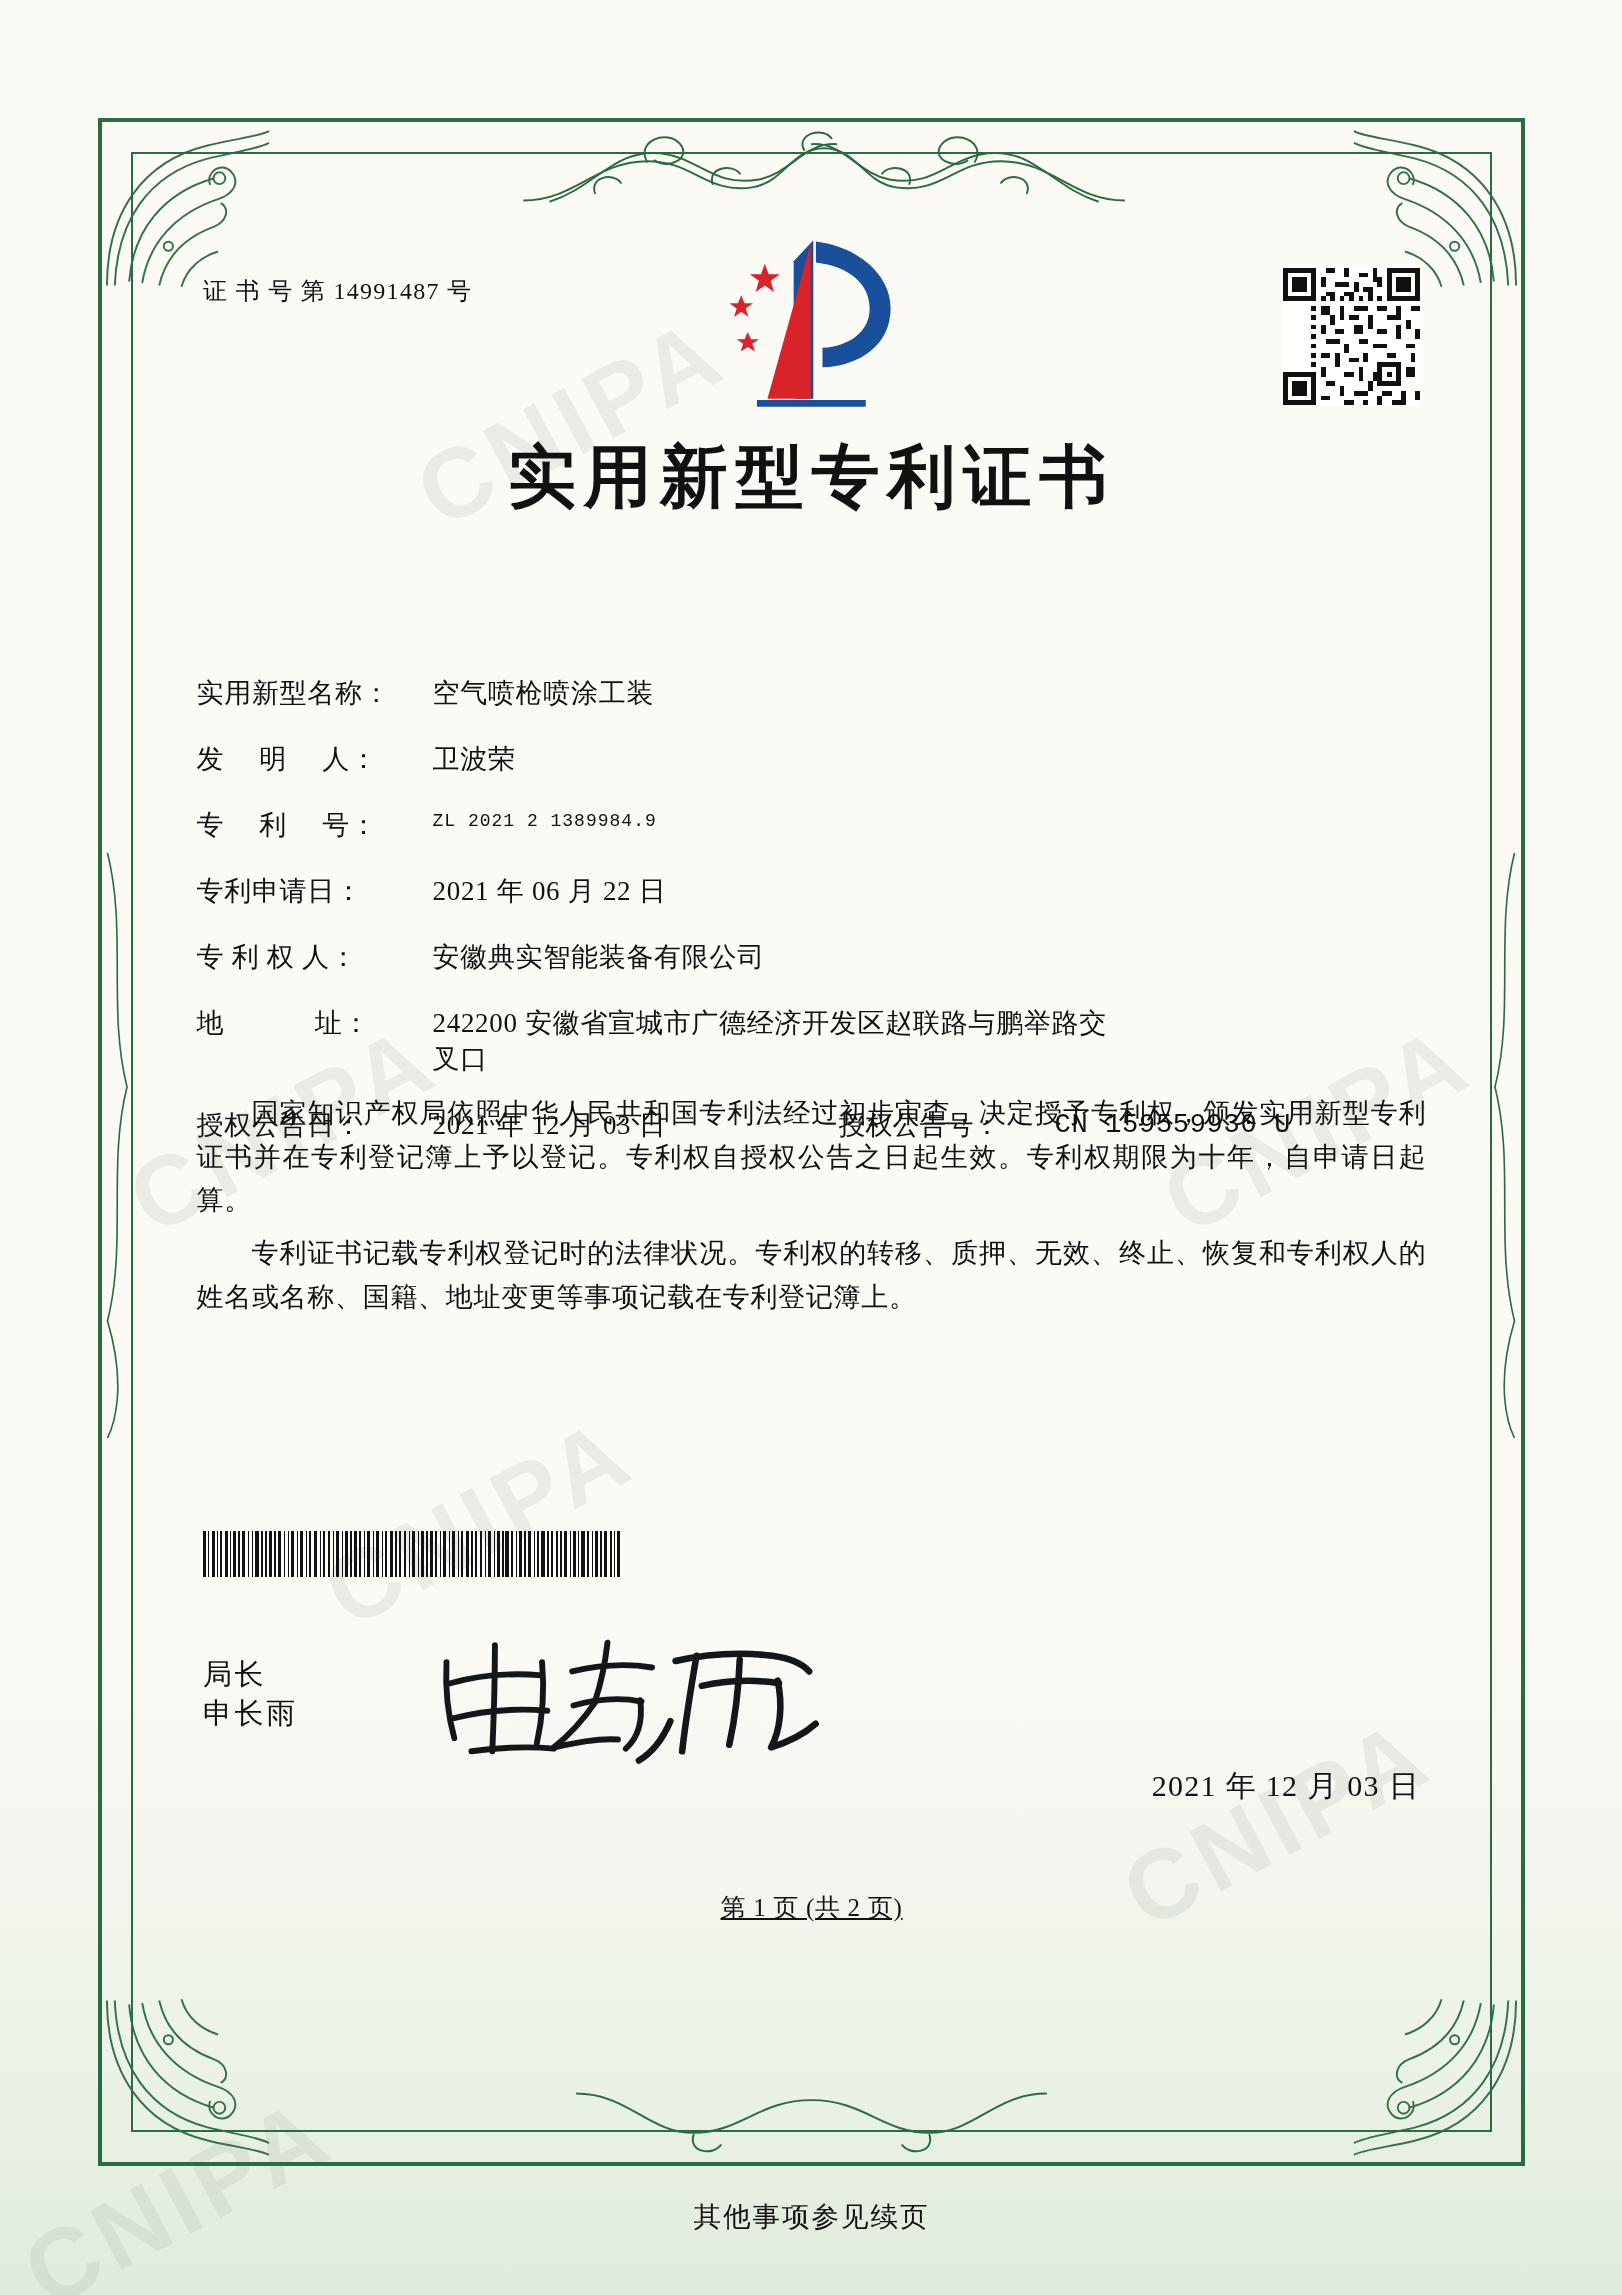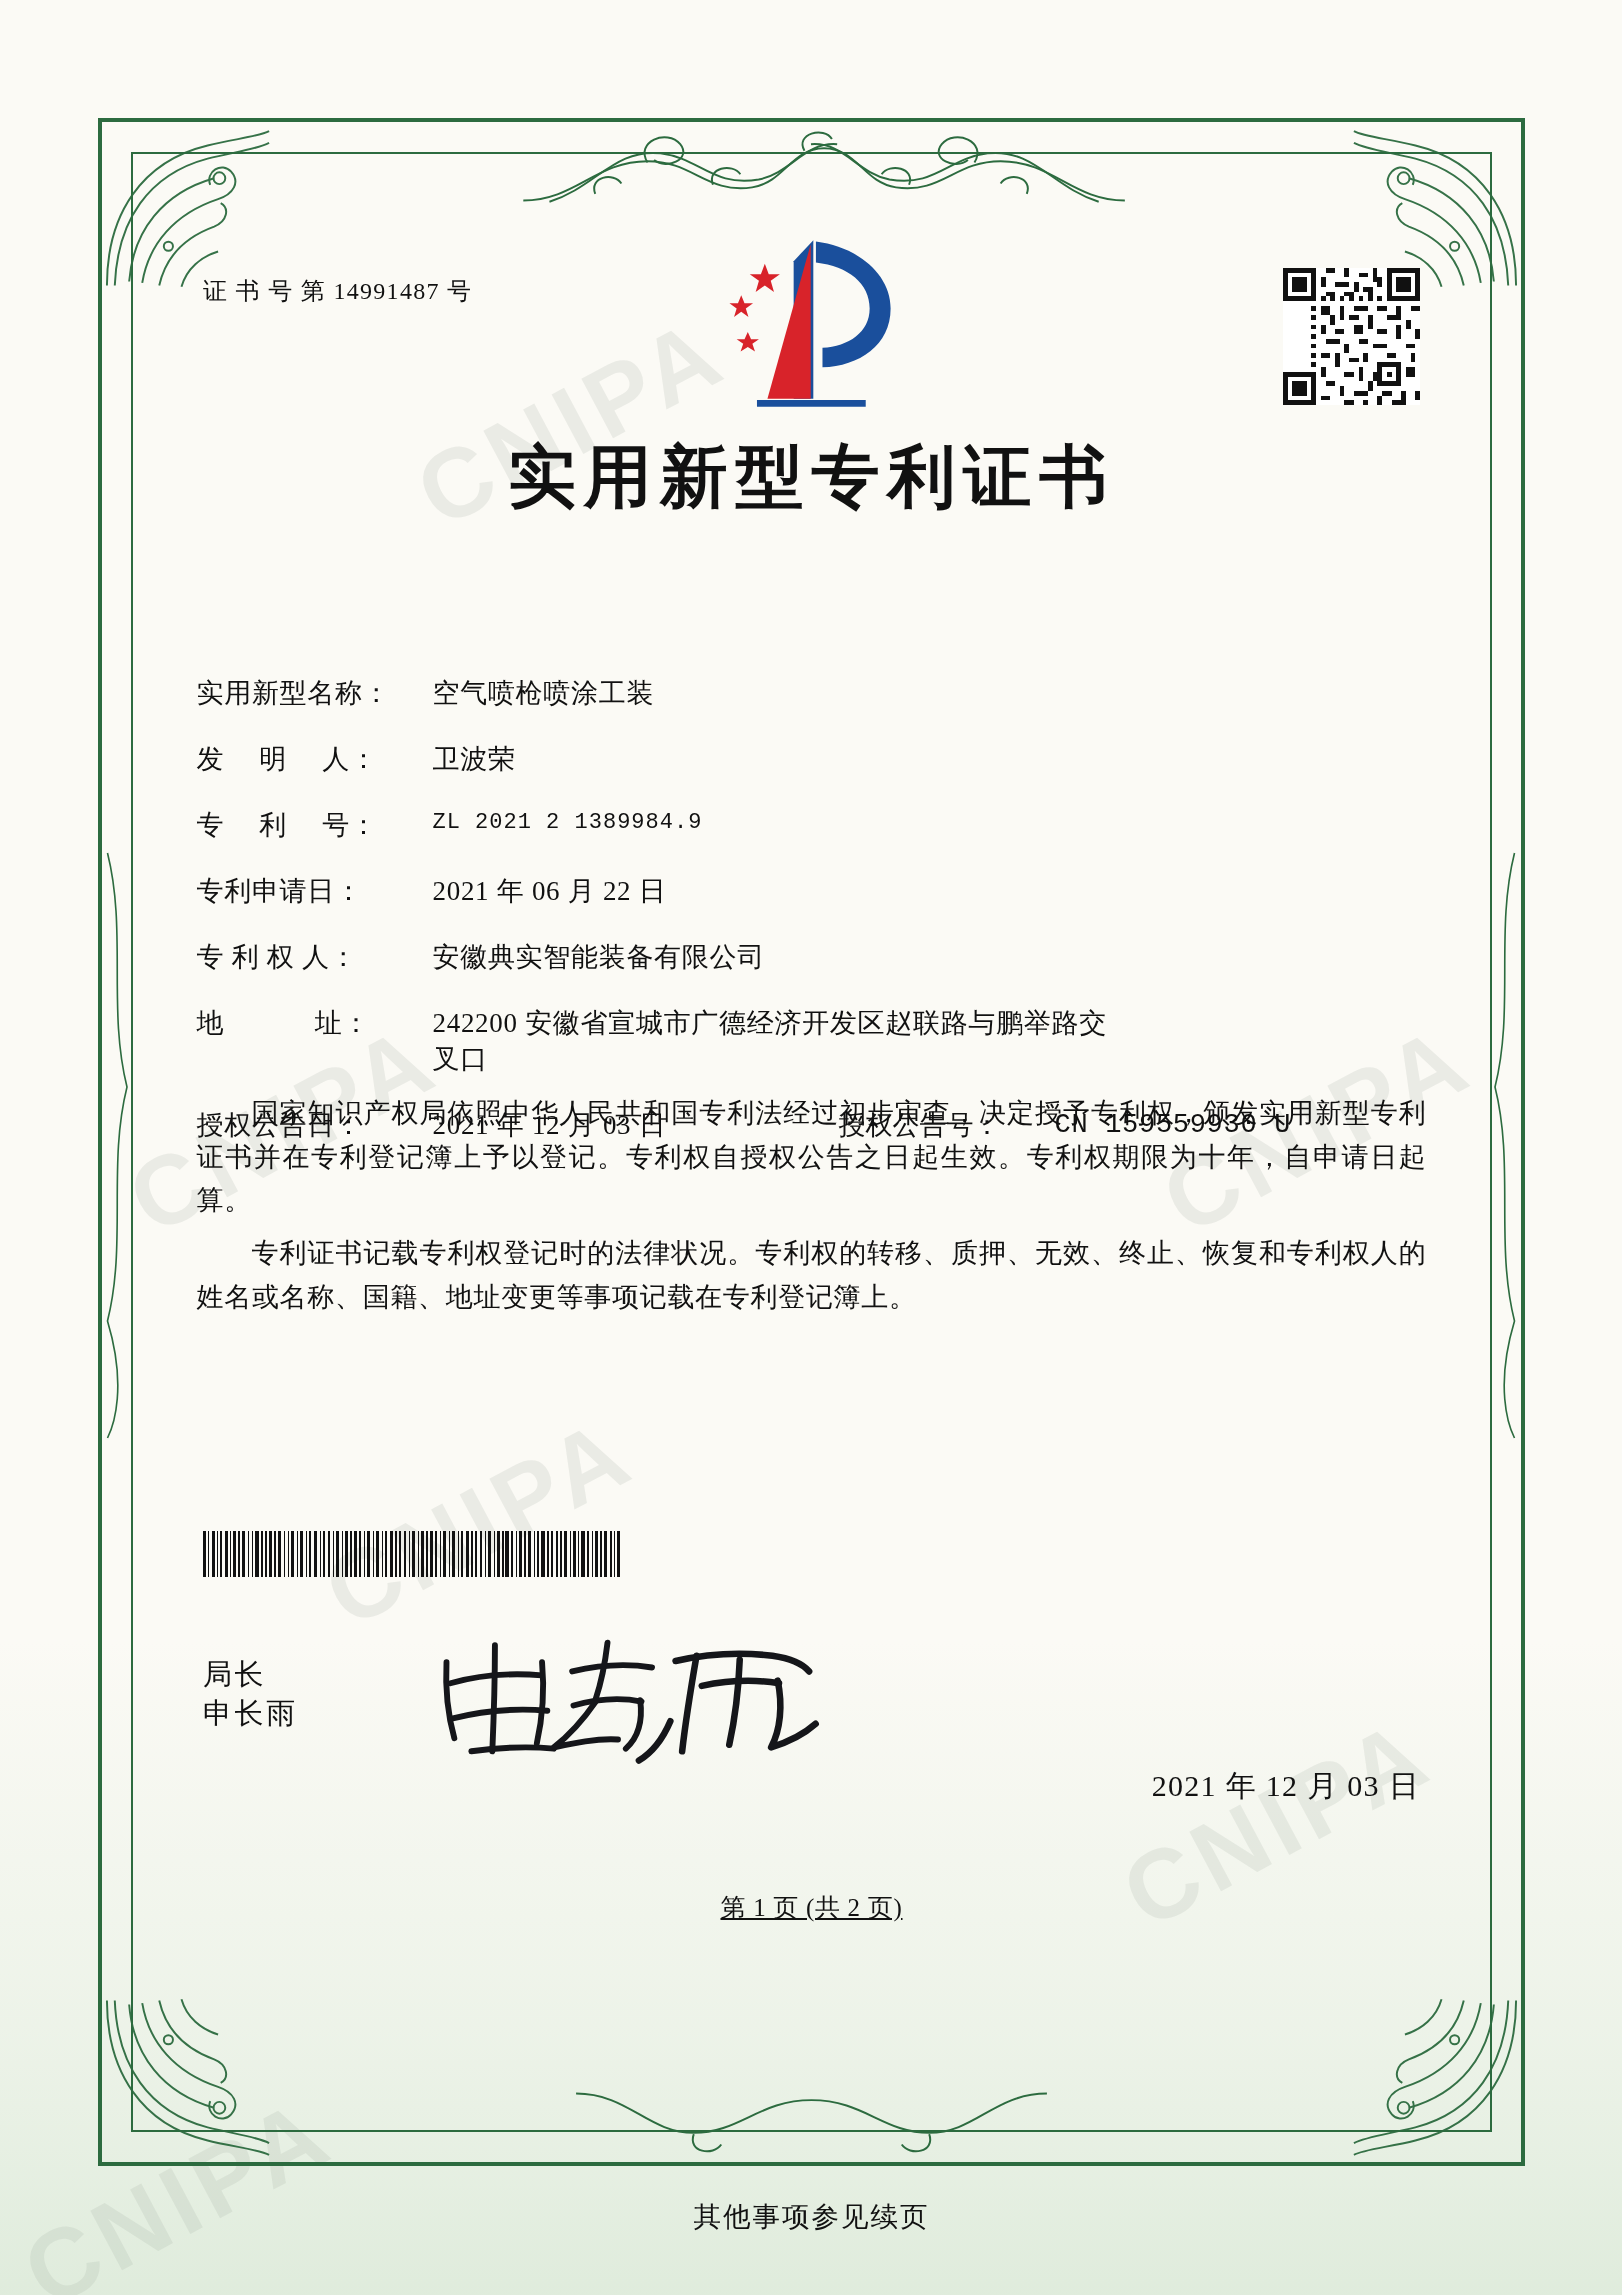--- a/index.html
+++ b/index.html
@@ -146,21 +146,21 @@
     flex: 0 0 236px;
     white-space: pre;
     letter-spacing: 0.7px;
   }
   .f-value {
     flex: 1;
     letter-spacing: 0.7px;
   }
   .f-value.mono {
     font-family: "Liberation Mono", "DejaVu Sans Mono", monospace;
-    font-size: 22px;
+    font-size: 18px;
     letter-spacing: 1px;
   }
   .addr-second {
     margin-top: 9.2px;
     display: block;
   }
   .field-row.two-col .f-label2 {
     width: 216px;
     flex: 0 0 216px;
     margin-left: 92px;

